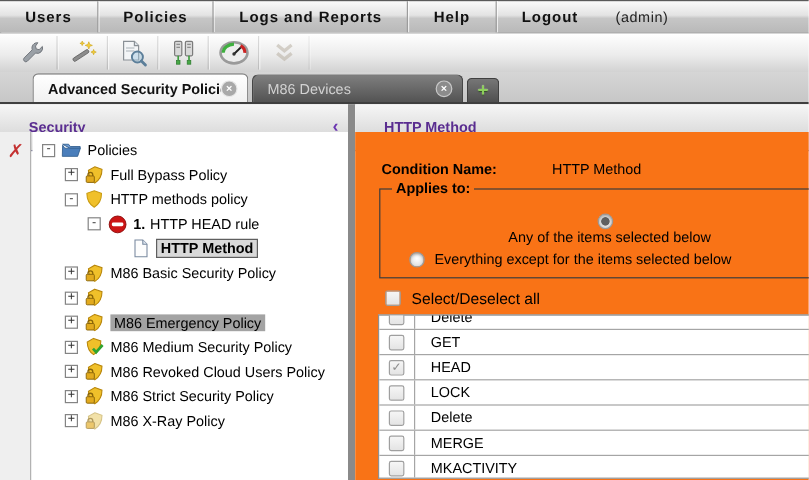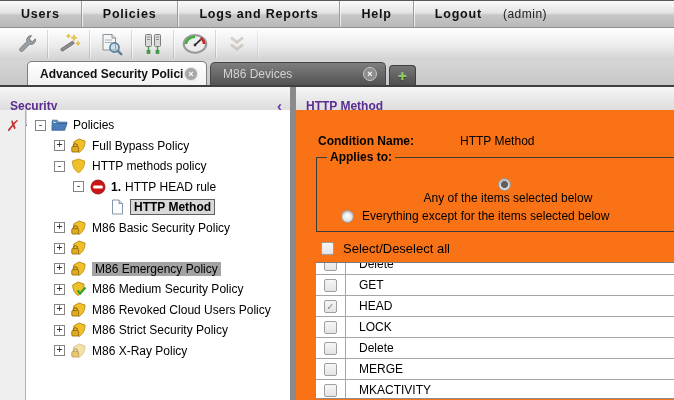--- a/index.html
+++ b/index.html
@@ -8,21 +8,21 @@
   .stage { position:absolute; top:0; left:0; width:674px; height:400px; overflow:hidden; }
 
   
   .menubar { position:absolute; top:0; left:0; width:674px; height:28px;
     background:linear-gradient(180deg,#fbfbfb 0%,#e3e3e3 45%,#c6c6c6 55%,#b9b9b9 100%);
     border-top:1px solid #5a5a5a; border-bottom:1px solid #8e8e8e;
     display:flex; align-items:center; }
   .menu-item { height:100%; display:flex; align-items:center; padding:0 21px;
     font-size:12.5px; font-weight:bold; color:#111; letter-spacing:0.8px; cursor:pointer;
     border-right:1px solid #9c9c9c; box-shadow:1px 0 0 rgba(255,255,255,.7); }
-  .menu-user { font-size:12px; color:#222; letter-spacing:0.5px; }
+  .menu-user { font-size:12px; color:#222; margin-left:10px; letter-spacing:0.5px; }
 
   
   .toolbar { position:absolute; top:28px; left:0; width:674px; height:32px;
     background:linear-gradient(180deg,#ffffff 0%,#ececec 55%,#d2d2d2 100%);
     display:flex; align-items:center; padding-left:6px; }
   .tool-btn { width:42px; height:28px; display:flex; align-items:center; justify-content:center;
     border-right:1px solid rgba(0,0,0,.13); box-shadow:1px 0 0 rgba(255,255,255,.6); cursor:pointer; }
   .tool-btn.disabled { opacity:.5; cursor:default; }
 
   
@@ -43,21 +43,21 @@
   .tab.inactive .tab-close { background:#8c8c8c; border-color:#c9c9c9; }
   .tab-plus { height:20px; width:27px; background:linear-gradient(180deg,#767676,#4f4f4f);
     border:1px solid #404040; border-bottom:none; border-radius:4px 4px 0 0; margin-right:3px;
     display:flex; align-items:center; justify-content:center; cursor:pointer; }
   .plus-glyph { color:#8ed05c; font-size:15px; font-weight:bold; line-height:15px;
     text-shadow:0 1px 1px #2c4a1c, 0 0 1px #fff; }
 
   
   .content { position:absolute; top:87px; left:0; width:674px; height:313px; }
   .panel-header { height:39px; background:linear-gradient(180deg,#f6f6f6,#cdcdcd);
-    border-bottom:1px solid #6b6b8a; display:flex; align-items:center; padding:0 8px 0 10px;
+    border-bottom:1px solid #6b6b8a; display:flex; align-items:center; padding:0 8px 0 24px;
     font-size:12px; font-weight:bold; color:#5a2d90; }
   .collapse-chv { margin-left:auto; color:#6a35b0; font-size:15px; font-weight:bold; cursor:pointer; line-height:14px; }
 
   
   .left-panel { position:absolute; left:0; top:0; width:290px; height:313px; background:#fff; }
   .action-rail { position:absolute; left:0; top:23px; width:26px; height:290px;
     background:#efefef; border-right:1px solid #b2b2b2; }
   .delete-x { display:block; margin:7px auto 0; width:16px; text-align:center;
     color:#c43131; font-size:15px; font-weight:bold; cursor:pointer;
     transform:skewX(-6deg); }

